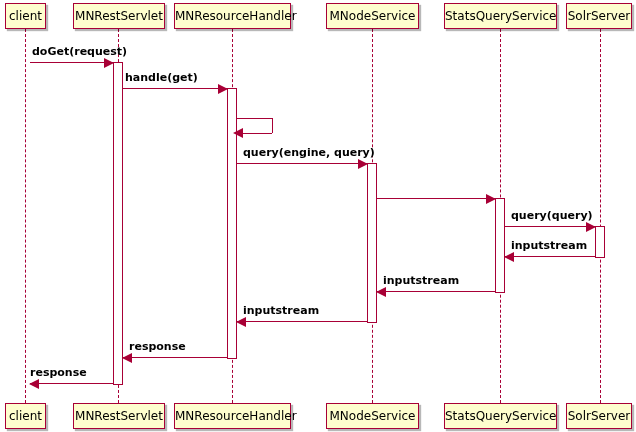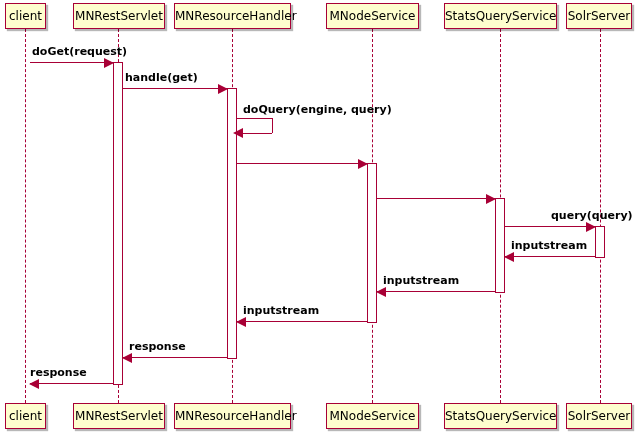--- a/index.html
+++ b/index.html
@@ -99,28 +99,28 @@
     <div class="msg-line" style="left: 237px; top: 118px; width: 35px;"></div>
     <div class="msg-vline" style="left: 272px; top: 118px; height: 15px;"></div>
     <div class="msg-line" style="left: 242px; top: 133px; width: 30px;"></div>
     <div class="arrow-left" style="left: 233px; top: 128px;"></div>
     <div class="msg-line" style="left: 30px; top: 62px; width: 83px;"></div>
     <div class="arrow-right" style="left: 104px; top: 58px;"></div>
     <div class="msg-label" style="left: 32px; top: 45px;">doGet(request)</div>
     <div class="msg-line" style="left: 123px; top: 88px; width: 104px;"></div>
     <div class="arrow-right" style="left: 218px; top: 84px;"></div>
     <div class="msg-label" style="left: 125px; top: 71px;">handle(get)</div>
-    <div class="msg-label" style="left: 243px; top: 103px;">doQuery(engine, query)</div>
     <div class="msg-line" style="left: 237px; top: 163px; width: 130px;"></div>
     <div class="arrow-right" style="left: 358px; top: 159px;"></div>
+    <div class="msg-label" style="left: 243px; top: 146px;">query(engine, query)</div>
     <div class="msg-line" style="left: 377px; top: 198px; width: 118px;"></div>
     <div class="arrow-right" style="left: 486px; top: 194px;"></div>
     <div class="msg-line" style="left: 505px; top: 226px; width: 90px;"></div>
     <div class="arrow-right" style="left: 586px; top: 222px;"></div>
-    <div class="msg-label" style="left: 511px; top: 209px; margin-left: 40px;">query(query)</div>
+    <div class="msg-label" style="left: 511px; top: 209px;">query(query)</div>
     <div class="msg-line" style="left: 505px; top: 256px; width: 90px;"></div>
     <div class="arrow-left" style="left: 504px; top: 252px;"></div>
     <div class="msg-label" style="left: 511px; top: 239px;">inputstream</div>
     <div class="msg-line" style="left: 377px; top: 291px; width: 118px;"></div>
     <div class="arrow-left" style="left: 376px; top: 287px;"></div>
     <div class="msg-label" style="left: 383px; top: 274px;">inputstream</div>
     <div class="msg-line" style="left: 237px; top: 321px; width: 130px;"></div>
     <div class="arrow-left" style="left: 236px; top: 317px;"></div>
     <div class="msg-label" style="left: 243px; top: 304px;">inputstream</div>
     <div class="msg-line" style="left: 123px; top: 357px; width: 104px;"></div>

